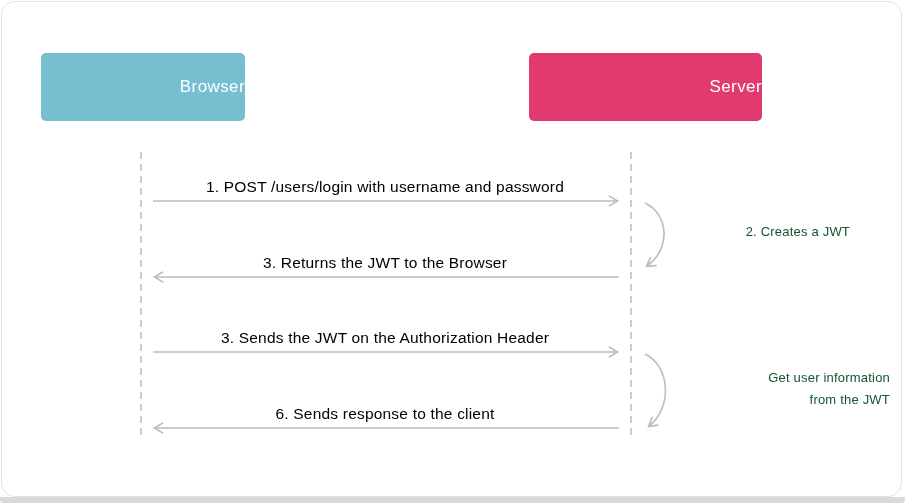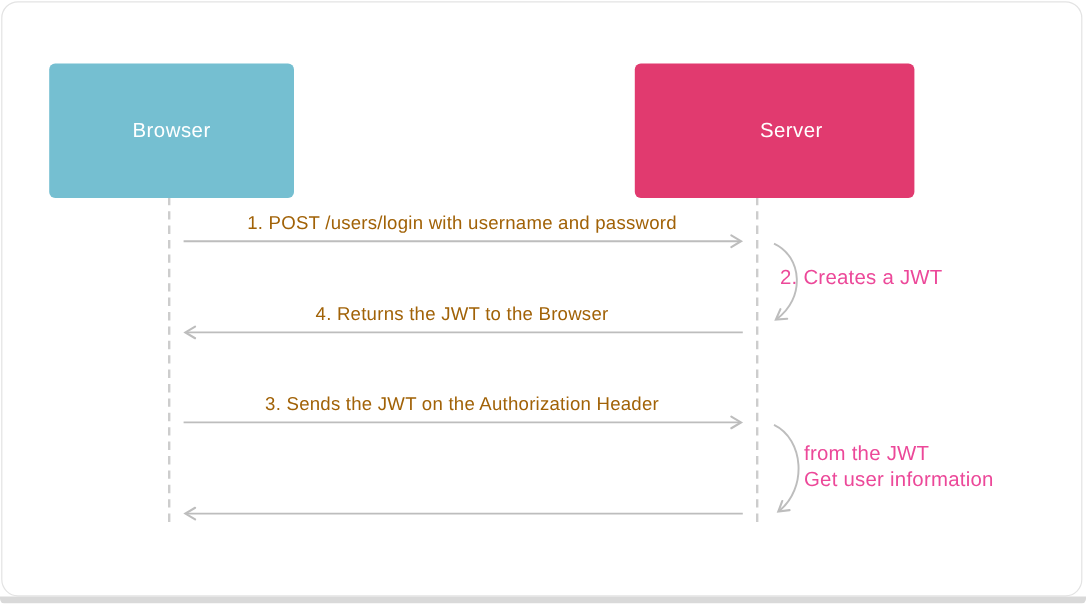--- a/index.html
+++ b/index.html
@@ -25,25 +25,25 @@
   .bottom-strip {
     position: absolute;
     left: 0; top: 497px;
     width: 905px; height: 6px;
     background: #d9d9d9;
     border-radius: 0 0 4px 4px;
   }
   .actor {
     position: absolute;
     top: 53px;
-    height: 112px;
+    height: 68px;
     border-radius: 5px;
     display: flex;
     align-items: center;
-    justify-content: center;
+    justify-content: flex-end;
     color: #ffffff;
     font-size: 17px;
     letter-spacing: 0.4px;
   }
   .actor-browser { left: 41px; width: 204px; }
   .actor-server  { left: 529px; width: 205px; padding-left: 28px; }
   svg.lines {
     position: absolute;
     left: 0; top: 0;
     width: 905px; height: 503px;
@@ -57,35 +57,35 @@
   .arrow {
     stroke: #bdbdbd;
     stroke-width: 1.6;
     fill: none;
   }
   .msg-label {
     position: absolute;
     left: 150px;
     width: 470px;
     text-align: center;
-    color: #a16207;
+    color: #000000;
     font-size: 15.5px;
     letter-spacing: 0.2px;
     line-height: 19px;
     white-space: nowrap;
   }
   .msg-1 { top: 177px; }
   .msg-3 { top: 253px; }
   .msg-4 { top: 328px; }
   .msg-6 { top: 404px; }
   .self-label {
     position: absolute;
-    text-align: left;
-    color: #ec4899;
-    font-size: 17px;
+    text-align: right;
+    color: #14532d;
+    font-size: 13px;
     letter-spacing: 0.2px;
     line-height: 22px;
     white-space: nowrap;
   }
   .self-2 { left: 650px; width: 200px; top: 221px; }
   .self-5 { left: 670px; width: 220px; top: 367px; }
   .self-label span { display: block; }
 </style>
 </head>
 <body>
@@ -121,23 +121,24 @@
   <div class="actor actor-server" style="background-color: rgb(225, 58, 111);">
     <span>Server</span>
   </div>
 
   <div class="msg-label msg-1">1. POST /users/login with username and password</div>
 
   <div class="self-label self-2">
     <span>2. Creates a JWT</span>
   </div>
 
-  <div class="msg-label msg-3">4. Returns the JWT to the Browser</div>
+  <div class="msg-label msg-3">3. Returns the JWT to the Browser</div>
 
   <div class="msg-label msg-4">3. Sends the JWT on the Authorization Header</div>
 
   <div class="self-label self-5">
+    <span>Get user information</span>
     <span>from the JWT</span>
-    <span>Get user information</span>
   </div>
 
+  <div class="msg-label msg-6">6. Sends response to the client</div>
 
 </div>
 
 </body></html>

